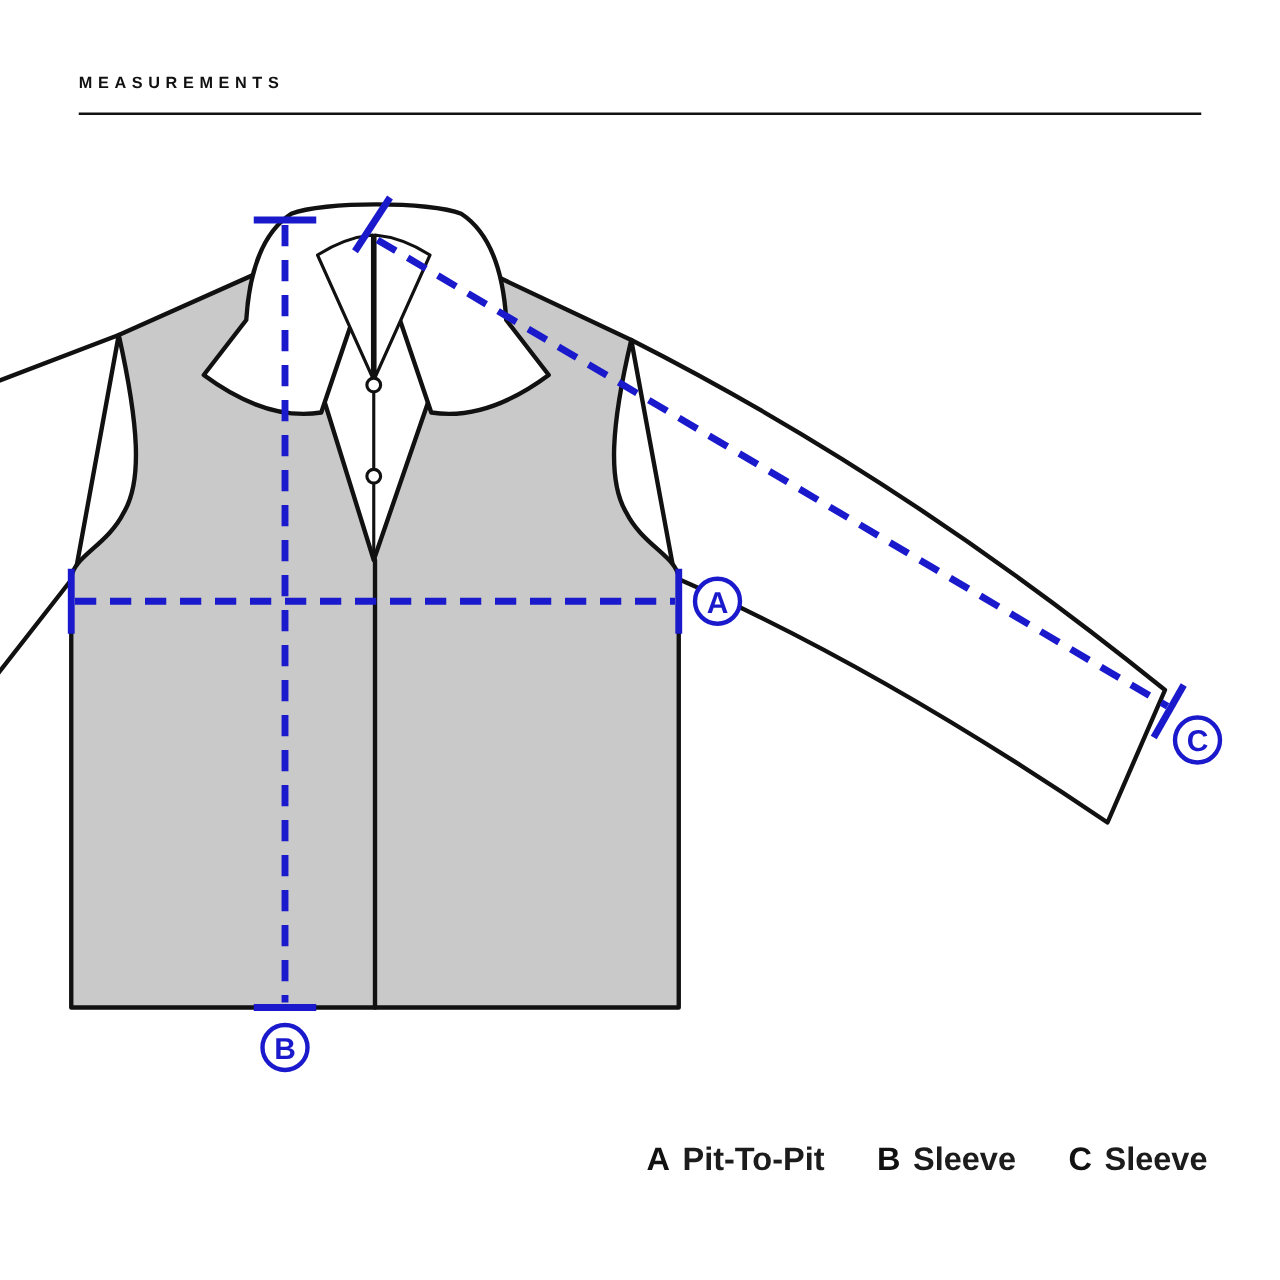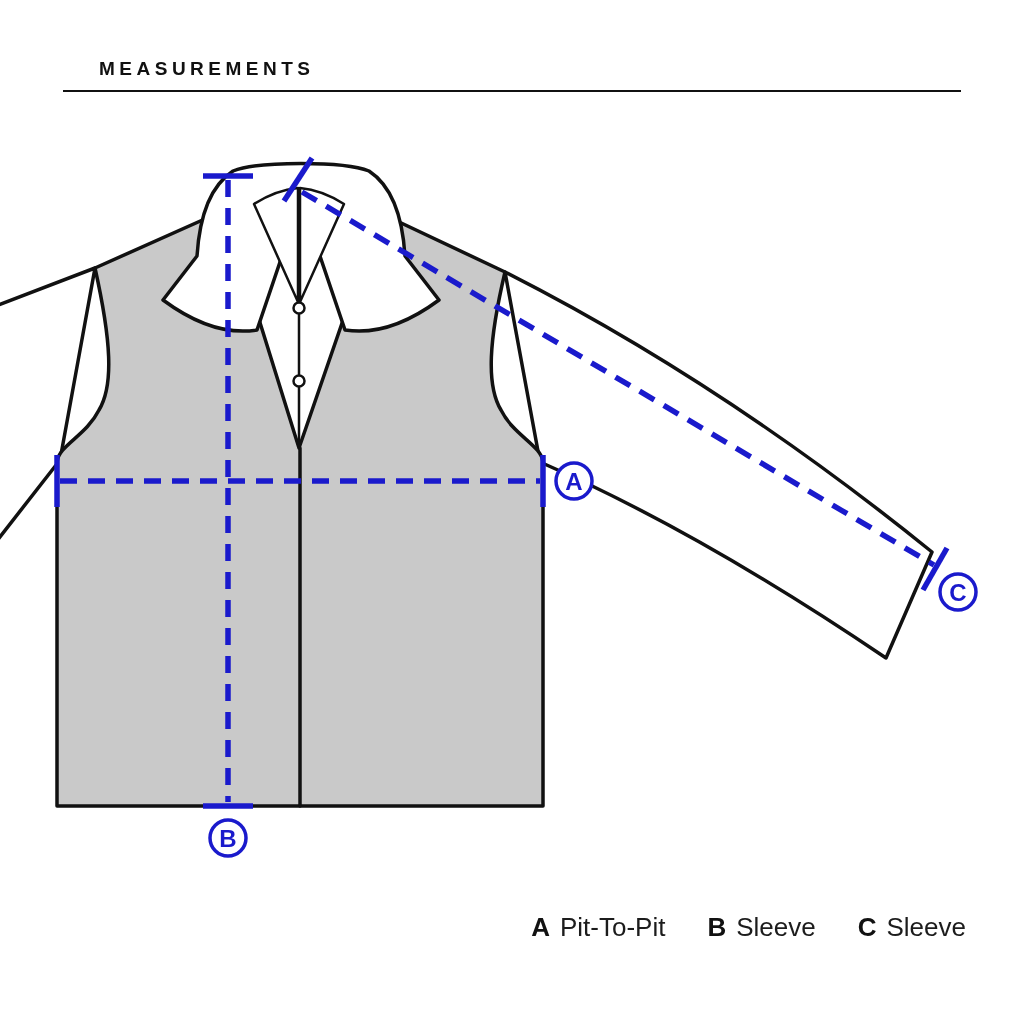--- a/index.html
+++ b/index.html
@@ -12,25 +12,24 @@
     position: relative;
     width: 1024px;
     height: 1024px;
     background: #ffffff;
     overflow: hidden;
   }
   .title {
     position: absolute;
     top: 58px;
     left: 63px;
-    font-size: 19px;
+    font-size: 13px;
     font-weight: 700;
     letter-spacing: 4.5px;
     color: #111111;
-    margin-left: 36px;
   }
   .title-rule {
     position: absolute;
     top: 90px;
     left: 63px;
     width: 898px;
     border-top: 2.5px solid #111111;
   }
   .diagram-svg {
     position: absolute;
@@ -42,21 +41,21 @@
     top: 912px;
     right: 58px;
     display: flex;
     gap: 42px;
     align-items: baseline;
     font-size: 26px;
     color: #1c1c1c;
   }
   .legend-item { display: flex; gap: 10px; align-items: baseline; }
   .legend-letter { font-weight: 700; color: #111111; }
-  .legend-label { font-weight: 400; color: #1c1c1c; }
+  .legend-label { font-weight: 700; color: #1c1c1c; }
 
   
   .outline { stroke: #111111; stroke-width: 3.5; stroke-linejoin: round; stroke-linecap: round; }
   .fill-white { fill: #ffffff; }
   .fill-gray { fill: #c9c9c9; }
   .thin { stroke-width: 2.5; }
   .dash { stroke: #1a1acc; stroke-width: 5.5; fill: none; stroke-dasharray: 17 11; }
   .tick { stroke: #1a1acc; stroke-width: 5.5; fill: none; }
   .marker-circle { stroke: #1a1acc; stroke-width: 3.5; fill: #ffffff; }
   .marker-letter {

